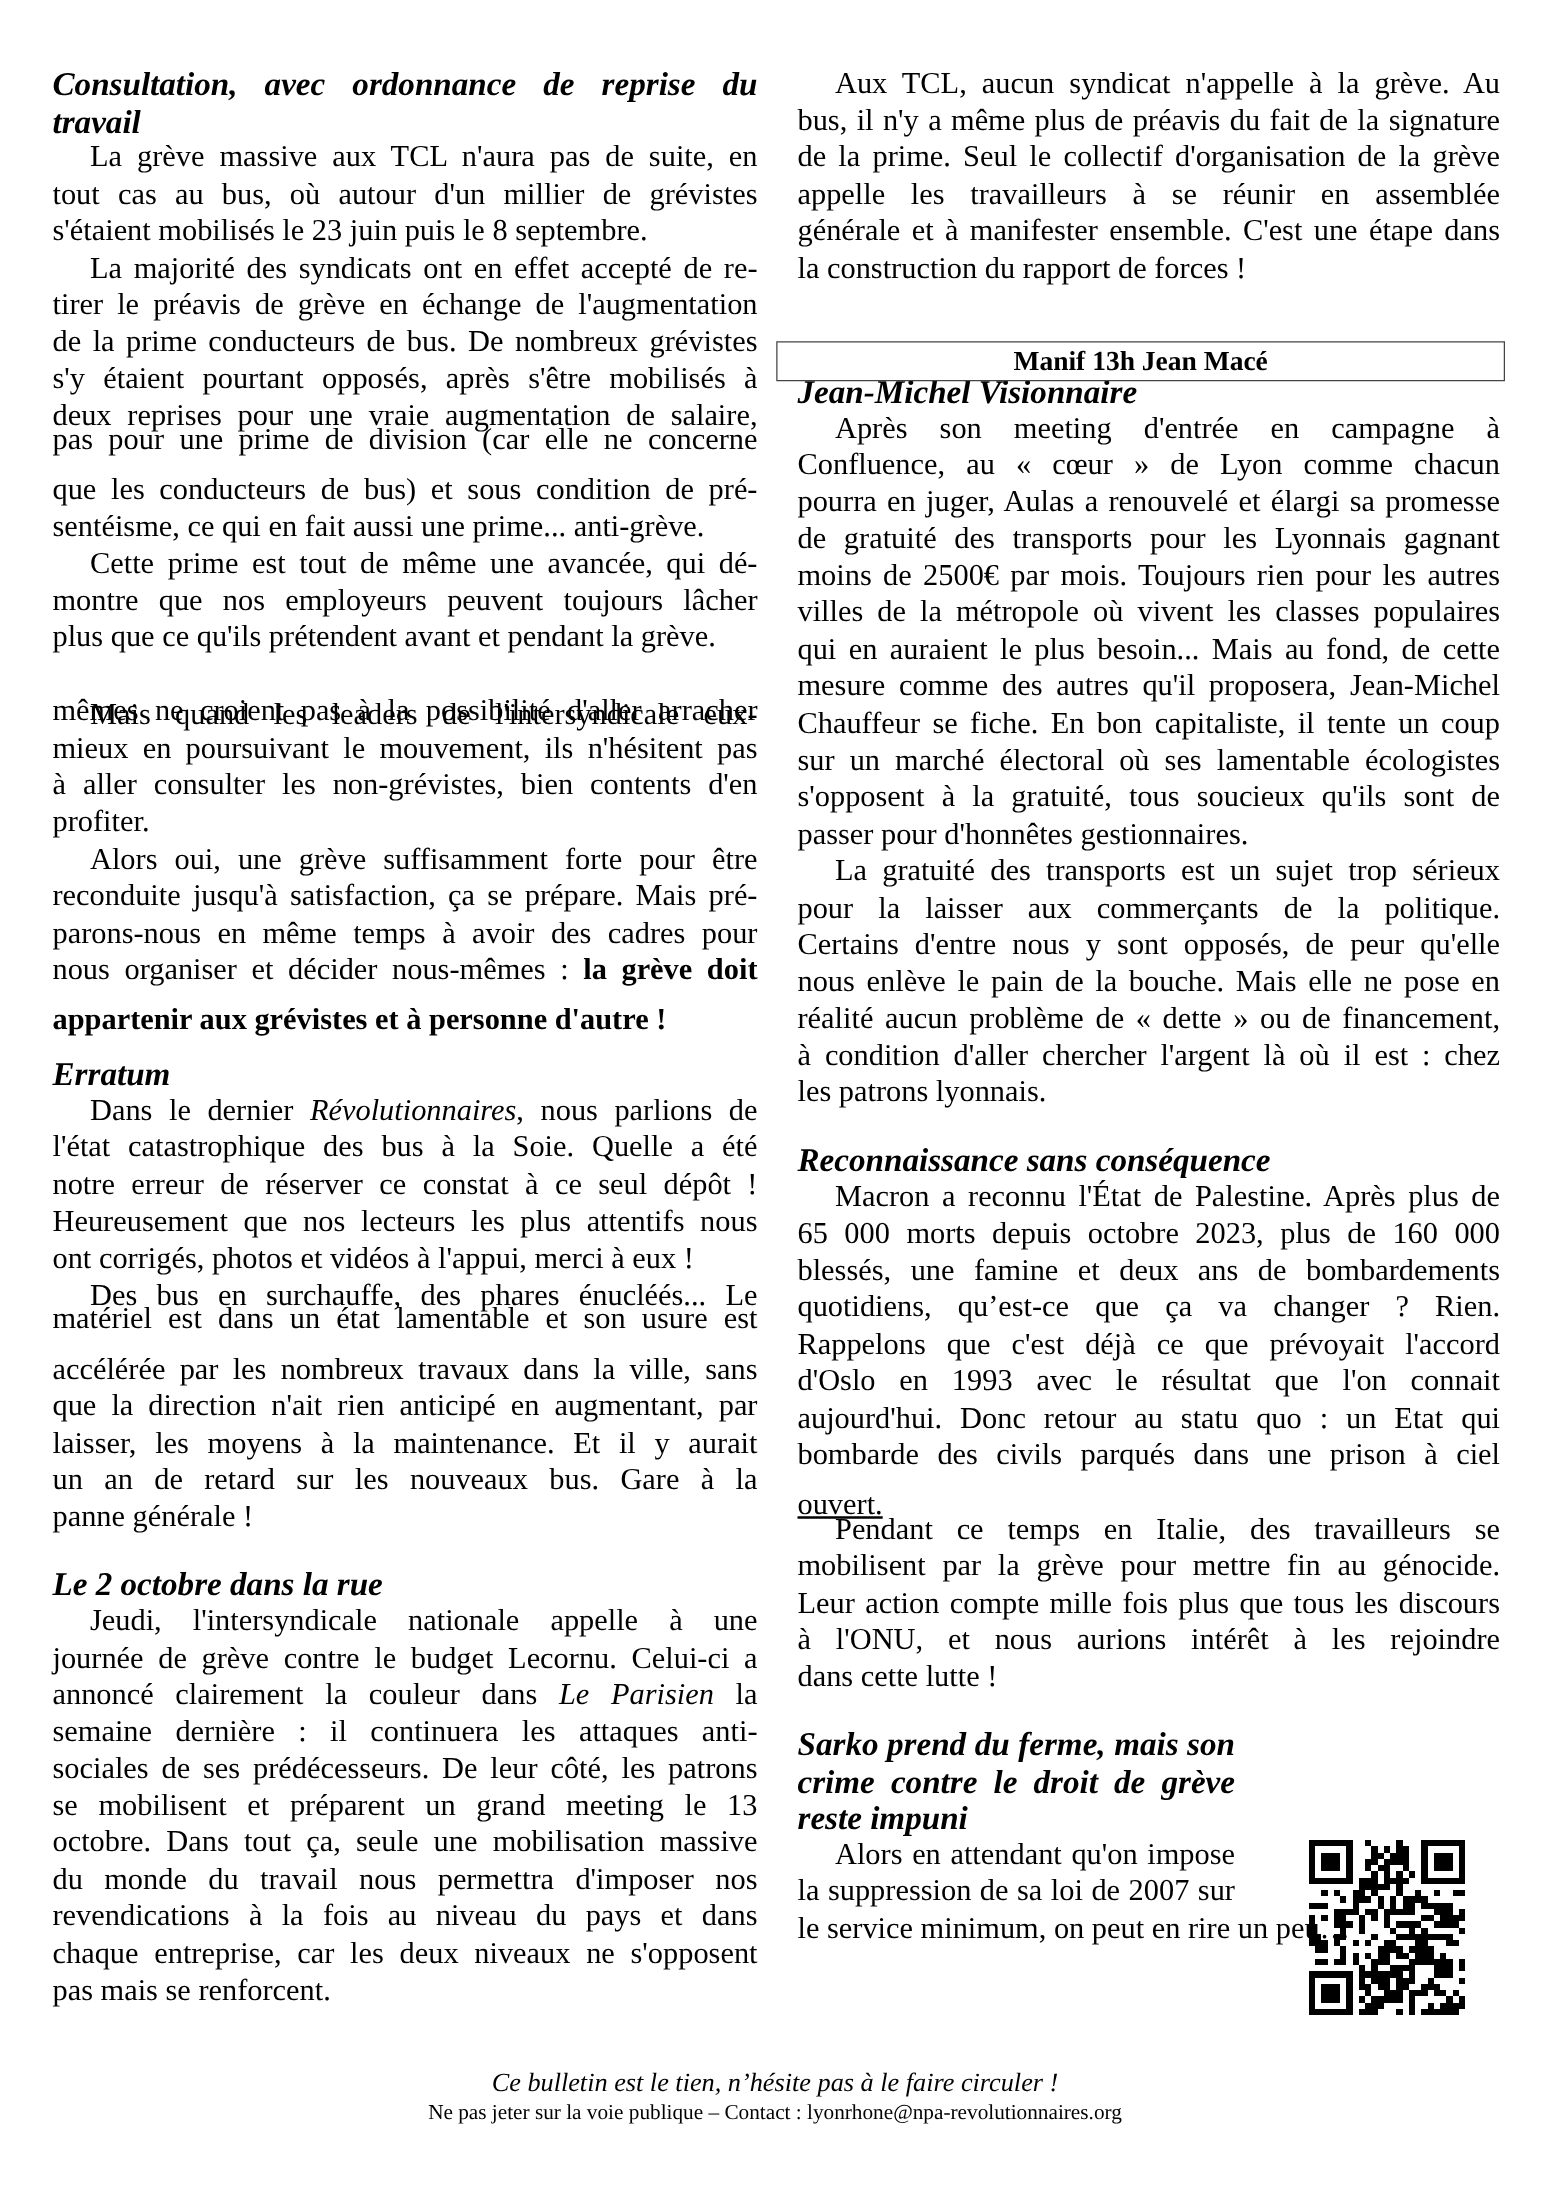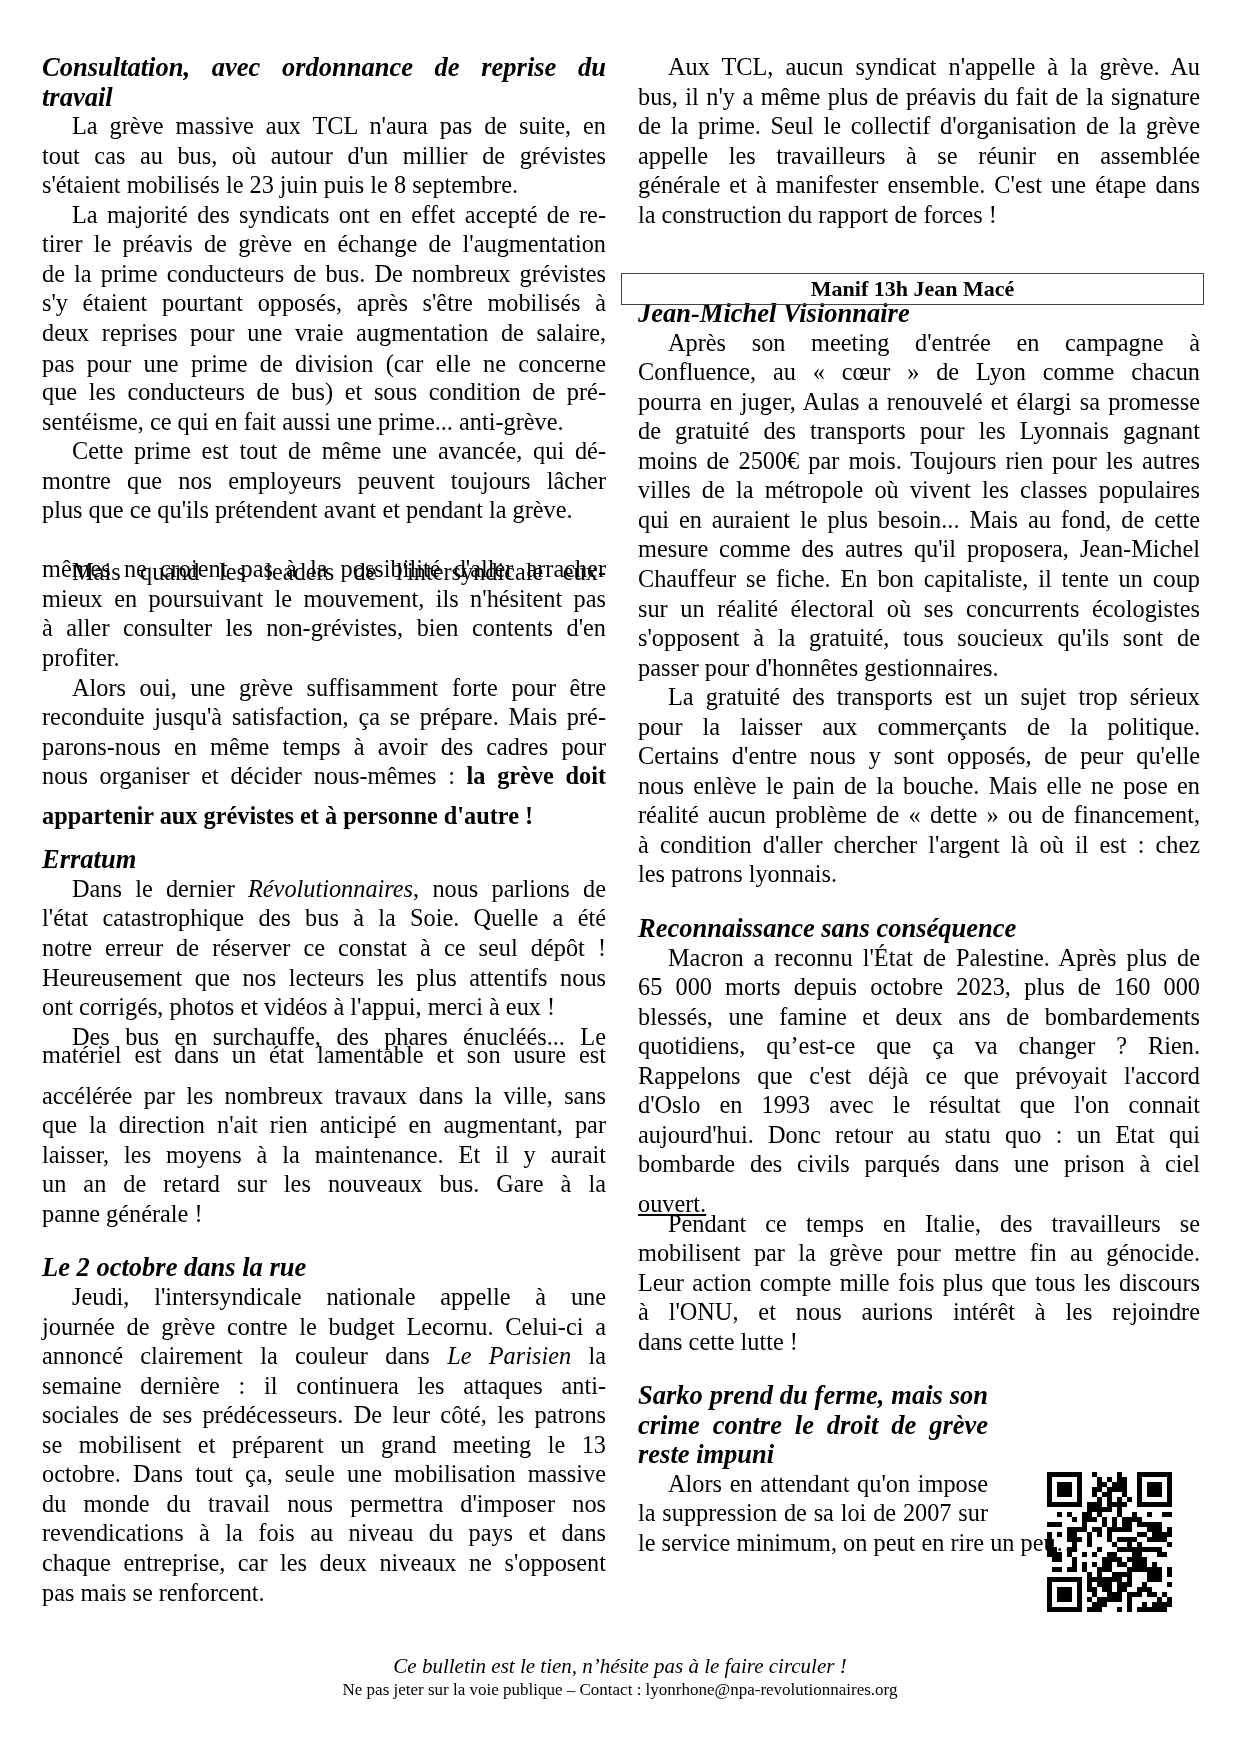--- a/index.html
+++ b/index.html
@@ -31,21 +31,21 @@
     <div class="line h j" style="top: 52px;">Consultation, avec ordonnance de reprise du</div>
     <div class="line h" style="top: 81.55px;">travail</div>
     <div class="line j ind" style="top: 111.1px;">La grève massive aux TCL n'aura pas de suite, en</div>
     <div class="line j" style="top: 140.65px;">tout cas au bus, où autour d'un millier de grévistes</div>
     <div class="line " style="top: 170.2px;">s'étaient mobilisés le 23 juin puis le 8 septembre.</div>
     <div class="line j ind" style="top: 199.75px;">La majorité des syndicats ont en effet accepté de re-</div>
     <div class="line j" style="top: 229.3px;">tirer le préavis de grève en échange de l'augmentation</div>
     <div class="line j" style="top: 258.85px;">de la prime conducteurs de bus. De nombreux grévistes</div>
     <div class="line j" style="top: 288.4px;">s'y étaient pourtant opposés, après s'être mobilisés à</div>
     <div class="line j" style="top: 317.95px;">deux reprises pour une vraie augmentation de salaire,</div>
-    <div class="line j" style="top: 349px;">pas pour une prime de division (car elle ne concerne</div>
+    <div class="line j" style="top: 337px;">pas pour une prime de division (car elle ne concerne</div>
     <div class="line j" style="top: 377.05px;">que les conducteurs de bus) et sous condition de pré-</div>
     <div class="line " style="top: 406.6px;">sentéisme, ce qui en fait aussi une prime... anti-grève.</div>
     <div class="line j ind" style="top: 436.15px;">Cette prime est tout de même une avancée, qui dé-</div>
     <div class="line j" style="top: 465.7px;">montre que nos employeurs peuvent toujours lâcher</div>
     <div class="line " style="top: 495.25px;">plus que ce qu'ils prétendent avant et pendant la grève.</div>
     <div class="line j ind" style="top: 524.8px; margin-top: 32px;">Mais quand les leaders de l'intersyndicale eux-</div>
     <div class="line j" style="top: 554.35px;">mêmes ne croient pas à la possibilité d'aller arracher</div>
     <div class="line j" style="top: 583.9px;">mieux en poursuivant le mouvement, ils n'hésitent pas</div>
     <div class="line j" style="top: 613.45px;">à aller consulter les non-grévistes, bien contents d'en</div>
     <div class="line " style="top: 643px;">profiter.</div>
@@ -90,21 +90,21 @@
     <div class="line h" style="top: 298px;">Jean-Michel Visionnaire</div>
     <div class="line j ind" style="top: 327.55px;">Après son meeting d'entrée en campagne à</div>
     <div class="line j" style="top: 357.1px;">Confluence, au « cœur » de Lyon comme chacun</div>
     <div class="line j" style="top: 386.65px;">pourra en juger, Aulas a renouvelé et élargi sa promesse</div>
     <div class="line j" style="top: 416.2px;">de gratuité des transports pour les Lyonnais gagnant</div>
     <div class="line j" style="top: 445.75px;">moins de 2500€ par mois. Toujours rien pour les autres</div>
     <div class="line j" style="top: 475.3px;">villes de la métropole où vivent les classes populaires</div>
     <div class="line j" style="top: 504.85px;">qui en auraient le plus besoin... Mais au fond, de cette</div>
     <div class="line j" style="top: 534.4px;">mesure comme des autres qu'il proposera, Jean-Michel</div>
     <div class="line j" style="top: 563.95px;">Chauffeur se fiche. En bon capitaliste, il tente un coup</div>
-    <div class="line j" style="top: 593.5px;">sur un réalité électoral où ses concurrents écologistes</div>
+    <div class="line j" style="top: 593.5px;">sur un marché électoral où ses lamentable écologistes</div>
     <div class="line j" style="top: 623.05px;">s'opposent à la gratuité, tous soucieux qu'ils sont de</div>
     <div class="line " style="top: 652.6px;">passer pour d'honnêtes gestionnaires.</div>
     <div class="line j ind" style="top: 682.15px;">La gratuité des transports est un sujet trop sérieux</div>
     <div class="line j" style="top: 711.7px;">pour la laisser aux commerçants de la politique.</div>
     <div class="line j" style="top: 741.25px;">Certains d'entre nous y sont opposés, de peur qu'elle</div>
     <div class="line j" style="top: 770.8px;">nous enlève le pain de la bouche. Mais elle ne pose en</div>
     <div class="line j" style="top: 800.35px;">réalité aucun problème de « dette » ou de financement,</div>
     <div class="line j" style="top: 829.9px;">à condition d'aller chercher l'argent là où il est : chez</div>
     <div class="line " style="top: 859.45px;">les patrons lyonnais.</div>
     <div class="line h" style="top: 913px;">Reconnaissance sans conséquence</div>

